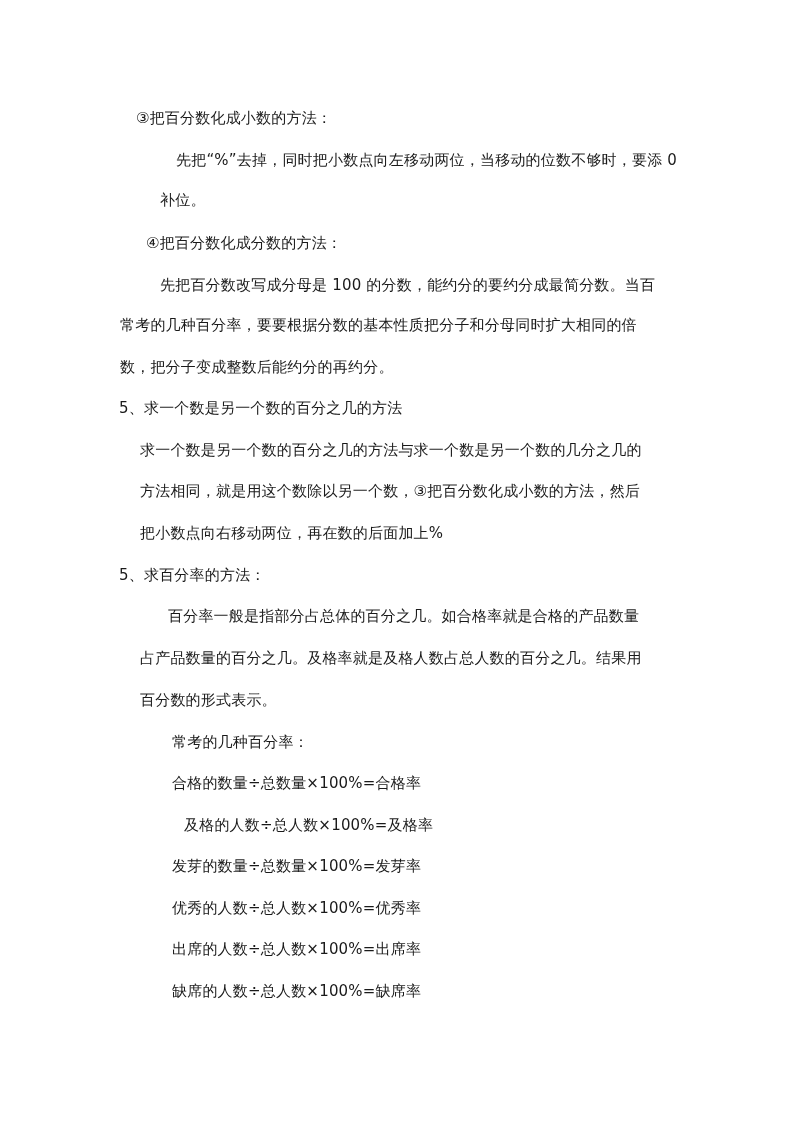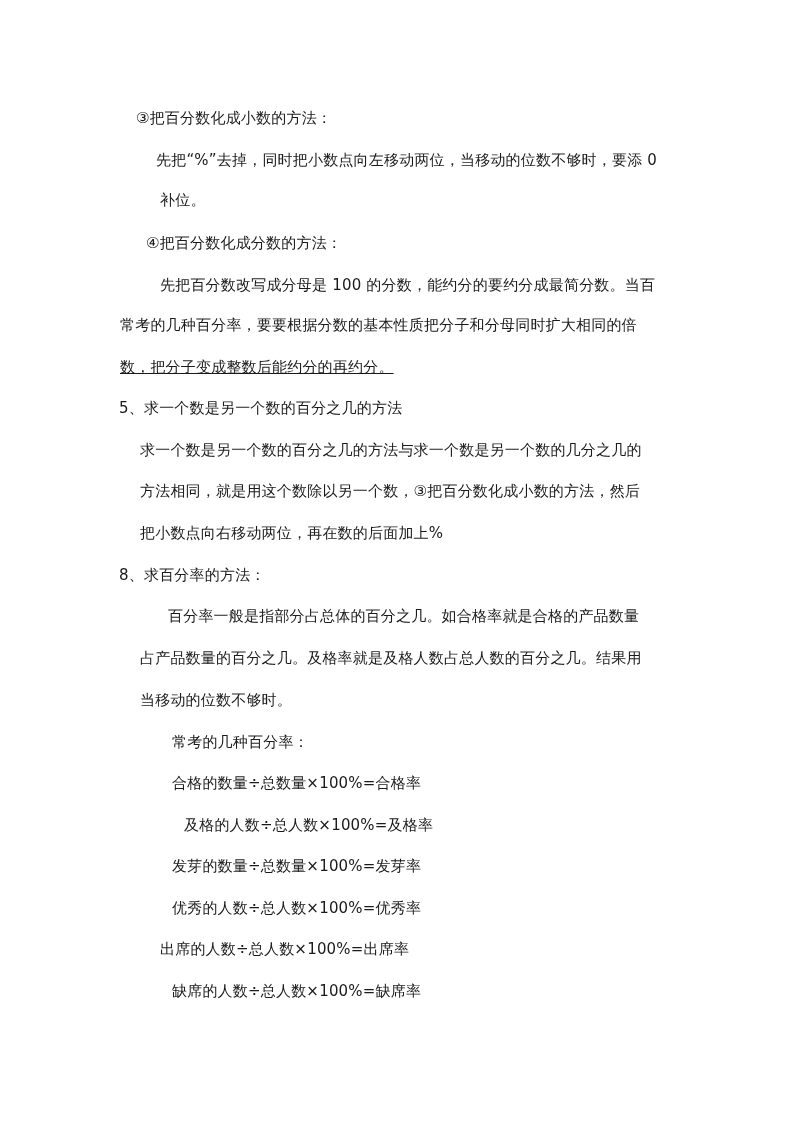--- a/index.html
+++ b/index.html
@@ -5,34 +5,34 @@
   html, body { margin: 0; padding: 0; background: #ffffff; }
   body { width: 793px; height: 1122px; position: relative; overflow: hidden;
          font-family: "DejaVu Sans", "Liberation Sans", sans-serif; color: #1a1a1a; }
   .line { position: absolute; font-size: 15px; line-height: 20px; white-space: nowrap; letter-spacing: 0.2px; }
 </style>
 </head>
 <body>
 
 <div id="page">
   <div class="line" style="left:136px;top:108px;">③把百分数化成小数的方法：</div>
-  <div class="line" style="left:156px;top:150px;">先把“%”去掉，同时把小数点向左移动两位，当移动的位数不够时，要添 0</div>
+  <div class="line" style="left:176px;top:150px;">先把“%”去掉，同时把小数点向左移动两位，当移动的位数不够时，要添 0</div>
   <div class="line" style="left:160px;top:190px;">补位。</div>
   <div class="line" style="left:146px;top:233px;">④把百分数化成分数的方法：</div>
   <div class="line" style="left:160px;top:275px;">先把百分数改写成分母是 100 的分数，能约分的要约分成最简分数。当百</div>
   <div class="line" style="left:120px;top:315px;">常考的几种百分率，要要根据分数的基本性质把分子和分母同时扩大相同的倍</div>
-  <div class="line" style="left:120px;top:357px;text-decoration:underline;">数，把分子变成整数后能约分的再约分。</div>
+  <div class="line" style="left:120px;top:357px;">数，把分子变成整数后能约分的再约分。</div>
   <div class="line" style="left:119px;top:398px;">5、求一个数是另一个数的百分之几的方法</div>
   <div class="line" style="left:140px;top:440px;text-align:right;">求一个数是另一个数的百分之几的方法与求一个数是另一个数的几分之几的</div>
   <div class="line" style="left:140px;top:481px;">方法相同，就是用这个数除以另一个数，③把百分数化成小数的方法，然后</div>
   <div class="line" style="left:140px;top:523px;">把小数点向右移动两位，再在数的后面加上%</div>
-  <div class="line" style="left:119px;top:565px;">8、求百分率的方法：</div>
+  <div class="line" style="left:119px;top:565px;">5、求百分率的方法：</div>
   <div class="line" style="left:168px;top:606px;">百分率一般是指部分占总体的百分之几。如合格率就是合格的产品数量</div>
   <div class="line" style="left:140px;top:648px;">占产品数量的百分之几。及格率就是及格人数占总人数的百分之几。结果用</div>
-  <div class="line" style="left:140px;top:690px;">当移动的位数不够时。</div>
+  <div class="line" style="left:140px;top:690px;">百分数的形式表示。</div>
   <div class="line" style="left:172px;top:732px;">常考的几种百分率：</div>
   <div class="line" style="left:172px;top:773px;">合格的数量÷总数量×100%=合格率</div>
   <div class="line" style="left:172px;top:815px;margin-left:12px;">及格的人数÷总人数×100%=及格率</div>
   <div class="line" style="left:172px;top:856px;">发芽的数量÷总数量×100%=发芽率</div>
   <div class="line" style="left:172px;top:898px;">优秀的人数÷总人数×100%=优秀率</div>
-  <div class="line" style="left:160px;top:939px;">出席的人数÷总人数×100%=出席率</div>
+  <div class="line" style="left:172px;top:939px;">出席的人数÷总人数×100%=出席率</div>
   <div class="line" style="left:172px;top:981px;text-align:right;">缺席的人数÷总人数×100%=缺席率</div>
 </div>
 
 </body></html>

